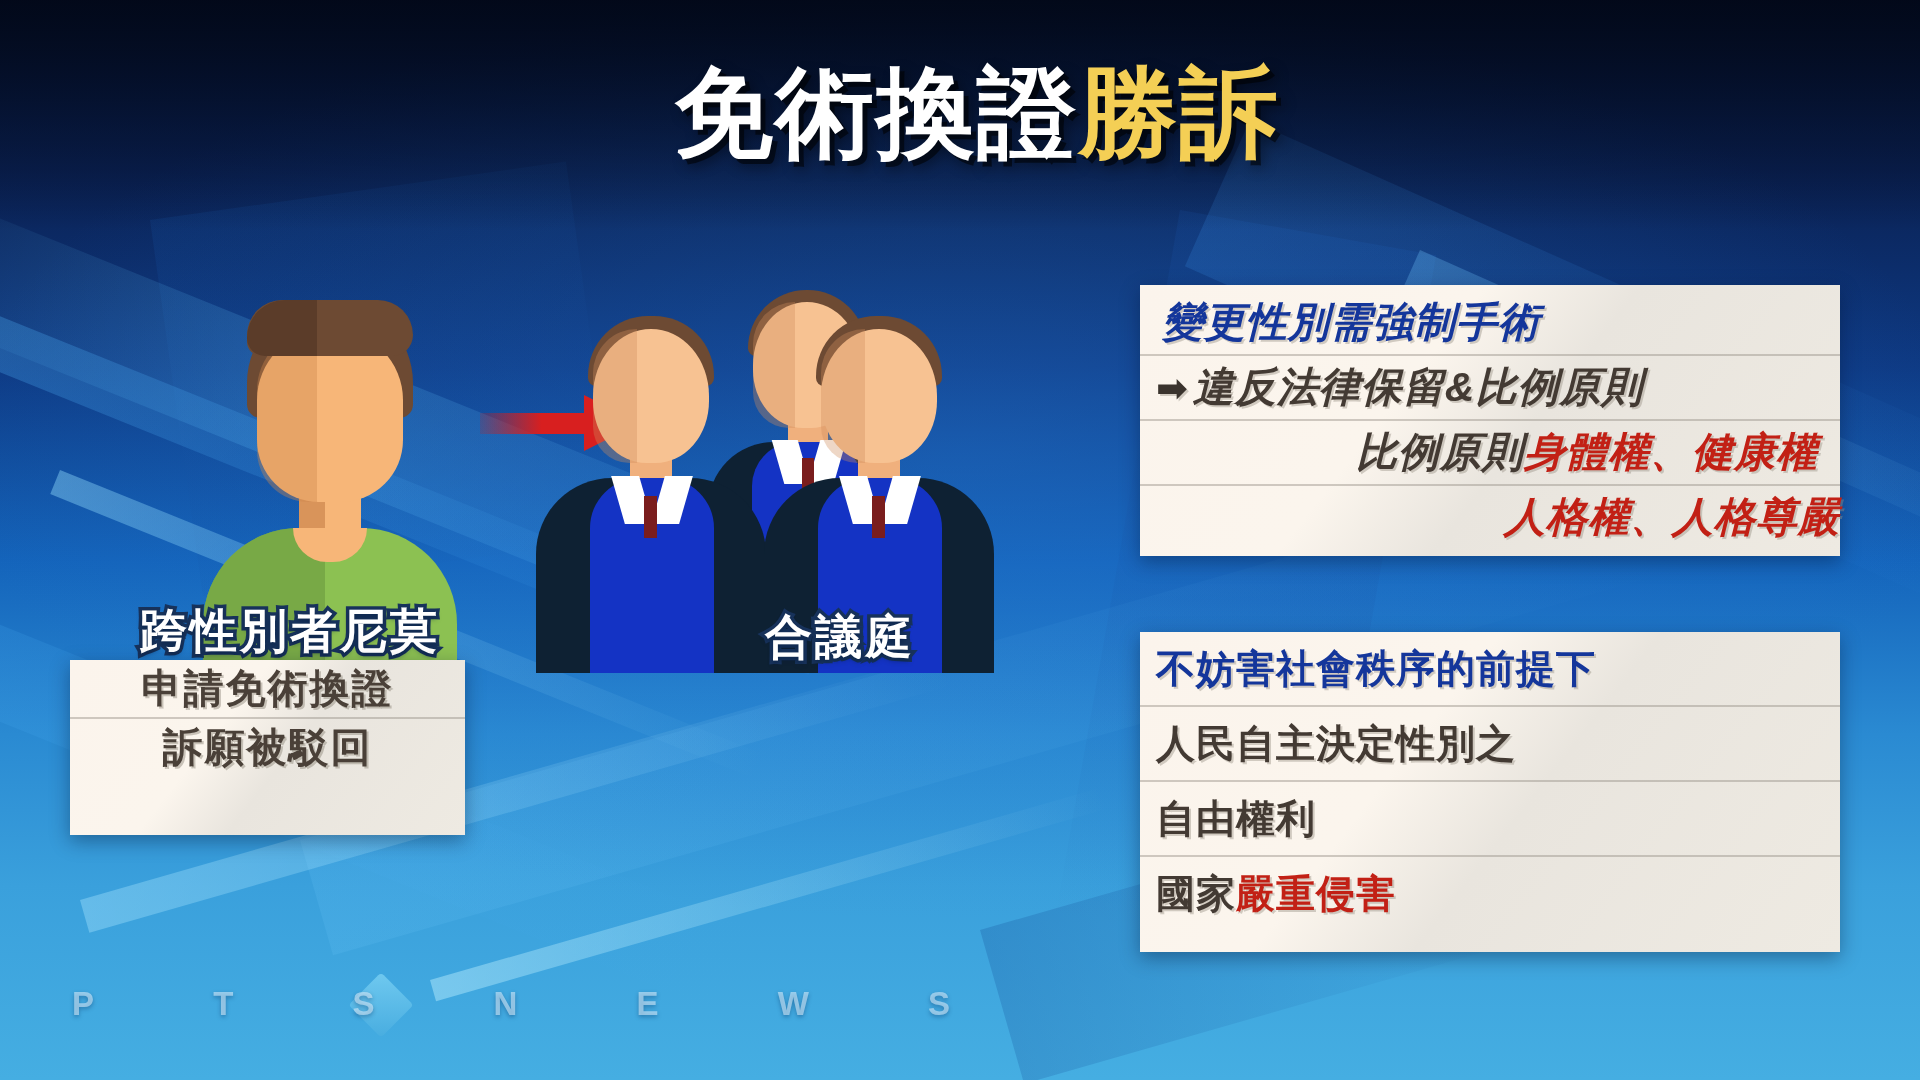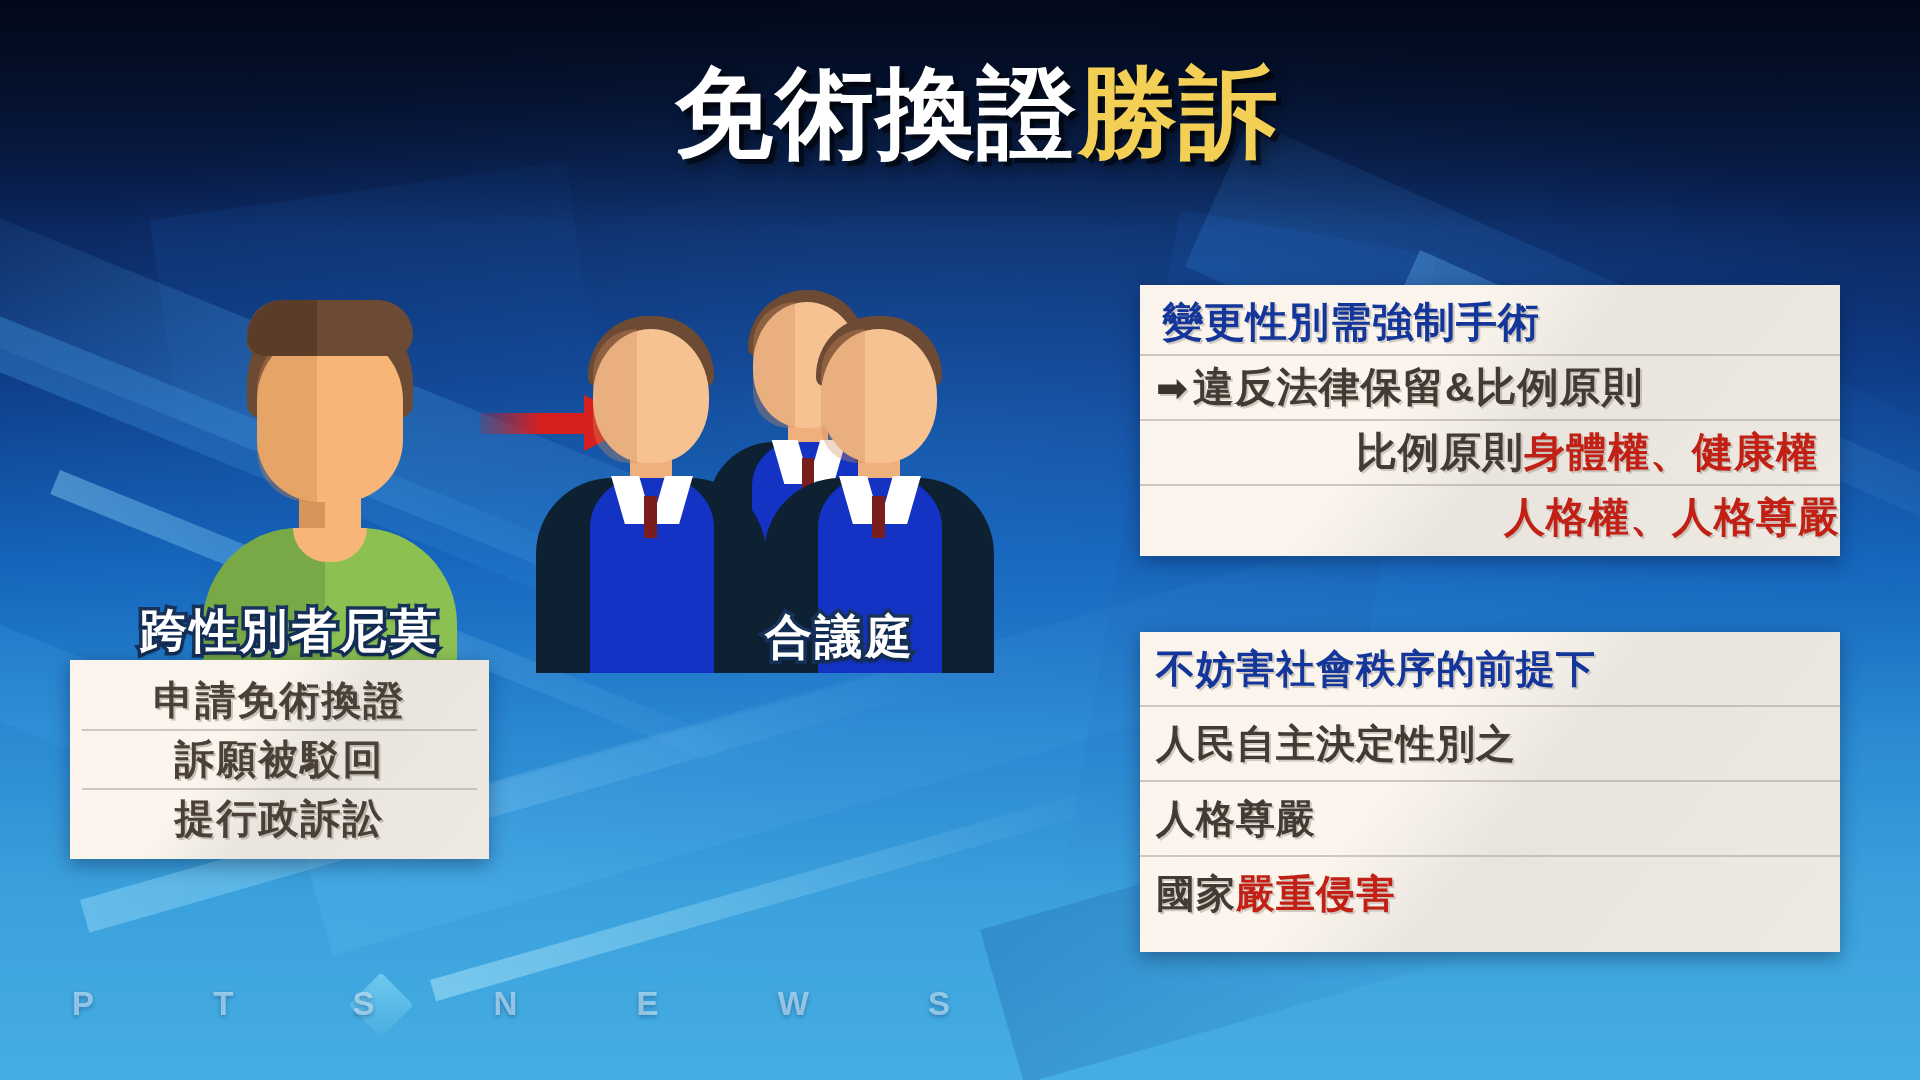--- a/index.html
+++ b/index.html
@@ -212,29 +212,29 @@
   }
   .card .row{
     position:relative;display:flex;align-items:center;
     border-bottom:2px solid rgba(150,145,135,.45);
     white-space:nowrap;
   }
   .card .row:last-child{border-bottom:none;}
   .card .row.nb{border-bottom:none;}
 
   
-  .card-left{left:70px;top:660px;width:395px;height:175px;padding:12px;}
+  .card-left{left:70px;top:660px;width:395px;height:175px;padding:0;}
   .card-left .row{height:57px;justify-content:center;
     font-size:40px;font-weight:900;color:#4a4038;letter-spacing:2px;
     text-shadow:2px 2px 0 rgba(140,132,120,.45);}
 
   
   .card-rt{left:1140px;top:285px;width:700px;height:265px;padding:6px 0 0 0;}
   .card-rt .row{height:63px;font-size:41px;font-weight:900;letter-spacing:1px;
-    text-shadow:2px 2px 0 rgba(150,142,130,.42);}
+    text-shadow:2px 2px 0 rgba(150,142,130,.42);font-style:italic;}
   .card-rt .r1{justify-content:flex-start;padding-left:22px;color:#14369b;}
   .card-rt .r2{justify-content:flex-start;padding-left:16px;color:#433a33;}
   .card-rt .r3{justify-content:flex-end;padding-right:22px;color:#433a33;}
   .card-rt .r4{justify-content:flex-end;color:#c22015;}
   .red{color:#c22015;}
 
   
   .card-rb{left:1140px;top:632px;width:700px;height:320px;}
   .card-rb .row{height:73px;font-size:39px;font-weight:900;letter-spacing:1px;
     justify-content:flex-start;padding-left:16px;
@@ -336,23 +336,20 @@
   <div class="cap cap-nemo">跨性別者尼莫</div>
   <div class="cap cap-court">合議庭</div>
 
   <div class="card card-left">
     <div class="row">
         <span>申請免術換證</span>
       </div>
     <div class="row">
         <span>訴願被駁回</span>
       </div>
-    <div class="row nb">
-        <span>提行政訴訟</span>
-      </div>
   </div>
 
   <div class="card card-rt">
     <div class="row r1">
       <span>變更性別需強制手術</span>
     </div>
     <div class="row r2">
       <span class="arrow-glyph">➡</span>
       <span>違反法律保留&amp;比例原則</span>
     </div>
@@ -366,21 +363,21 @@
   </div>
 
   <div class="card card-rb">
     <div class="row b">
       <span>不妨害社會秩序的前提下</span>
     </div>
     <div class="row g">
       <span>人民自主決定性別之</span>
     </div>
     <div class="row g">
-      <span>人格尊嚴</span>
+      <span>自由權利</span>
     </div>
     <div class="row g nb">
       <span>國家</span>
         <span class="red">嚴重侵害</span>
     </div>
   </div>
 
 </div>
 
 </body></html>

